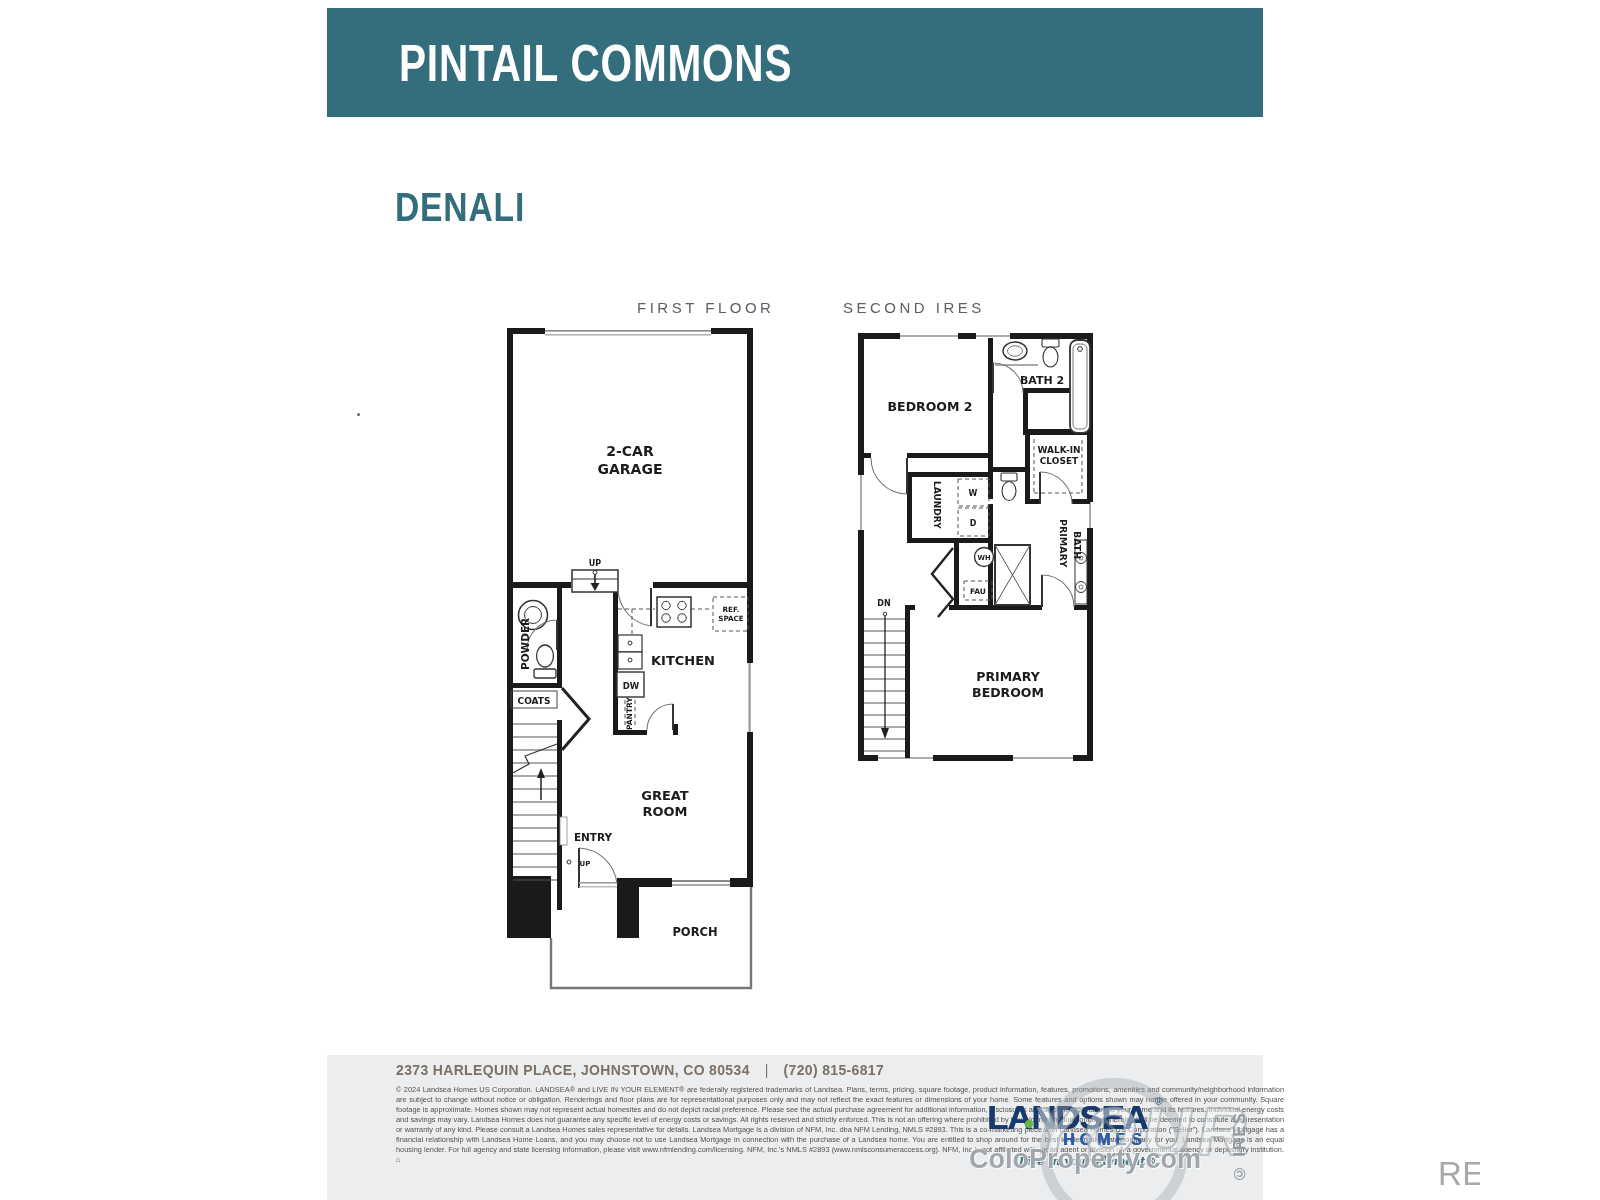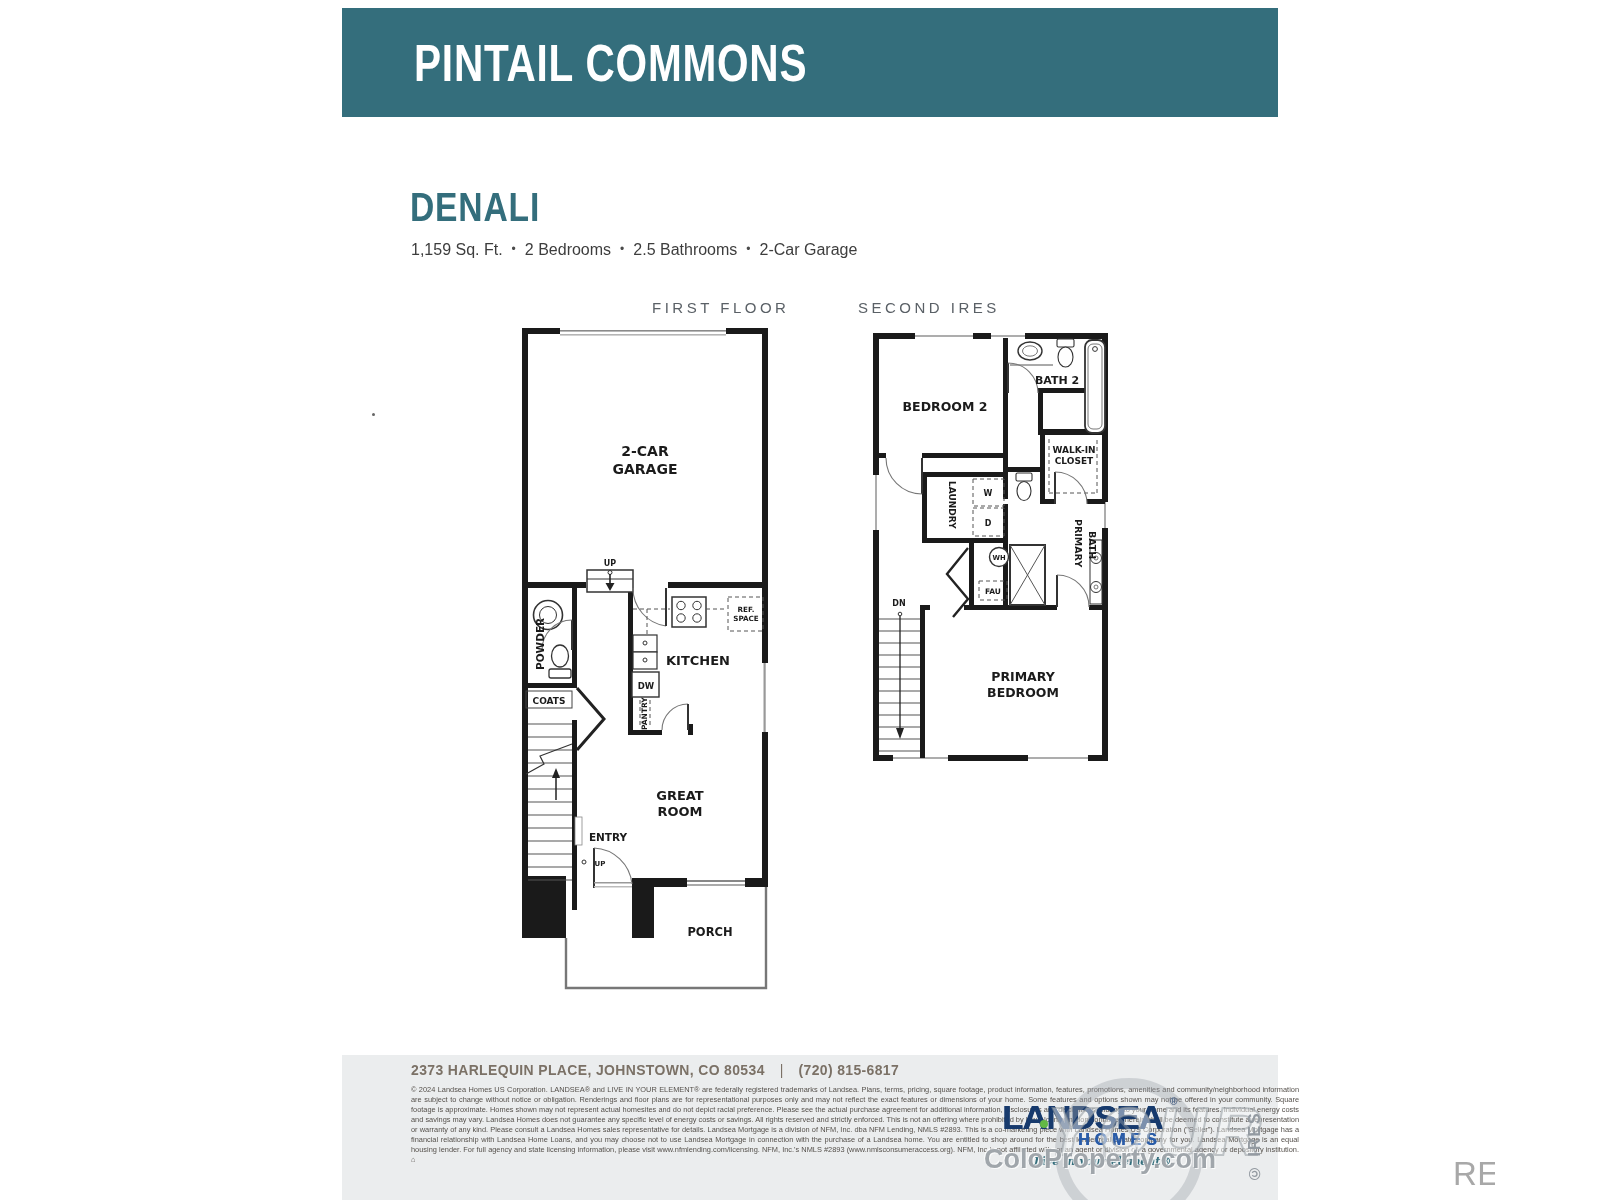--- a/index.html
+++ b/index.html
@@ -1,21 +1,21 @@
 <!DOCTYPE html>
 <html style="--teal: #346e7c; --wall: #1a1a1a; --footer-bg: #ebedee; --address: #7b7166; --navy: #173a6d; --green: #63b945; --label-gray: #5a6066; --disc: #55504b;"><head>
 <meta charset="utf-8">
 <style>
   :root{
     --teal:#346e7c; --wall:#1a1a1a; --footer-bg:#ebedee; --address:#7b7166;
     --navy:#173a6d; --green:#63b945; --label-gray:#5a6066; --disc:#55504b;
   }
   *{margin:0;padding:0;box-sizing:border-box;}
   body{background:#fff;font-family:"Liberation Sans",sans-serif;}
-  .sheet{position:relative;width:1480px;height:1200px;background:#fff;overflow:hidden;margin-left:15px;}
+  .sheet{position:relative;width:1480px;height:1200px;background:#fff;overflow:hidden;}
   .band{position:absolute;left:327px;top:8px;width:936px;height:109px;background:var(--teal);display:flex;align-items:center;}
   .band-title{margin-left:72px;color:#fff;font-weight:700;font-size:52px;letter-spacing:1px;transform:scaleX(.78);transform-origin:0 50%;white-space:nowrap;}
   .denali{position:absolute;left:395px;top:184px;color:var(--teal);font-weight:700;font-size:41px;letter-spacing:1px;transform:scaleX(.82);transform-origin:0 0;white-space:nowrap;}
   .specs{position:absolute;left:396px;top:241px;font-size:16px;color:#3d3d3d;white-space:nowrap;}
   .specs .sep{display:inline-block;margin:0 9px;font-size:12px;color:#4a4a4a;vertical-align:2px;}
   .floor-title{position:absolute;font-size:15px;font-weight:400;letter-spacing:3.5px;color:var(--label-gray);white-space:nowrap;}
   .ft-first{left:637px;top:299px;}
   .ft-second{left:843px;top:299px;}
   .plan-svg{position:absolute;}
   .fp1{left:505px;top:320px;}
@@ -49,23 +49,20 @@
 <body>
 
 <div class="sheet">
 
   <div class="band">
     <div class="band-title">PINTAIL COMMONS</div>
   </div>
 
   <div class="denali">DENALI</div>
 
-  <div class="specs">
-    <span>1,159 Sq. Ft.</span><span class="sep">•</span><span>2 Bedrooms</span><span class="sep">•</span><span>2.5 Bathrooms</span><span class="sep">•</span><span>2-Car Garage</span>
-  </div>
 
   <div class="floor-title ft-first">FIRST FLOOR</div>
   <div class="floor-title ft-second">SECOND IRES</div>
 
   <div class="stray-dot"></div>
 
   <svg class="plan-svg fp1" width="250" height="672" viewBox="0 0 250 672">
     <g>
       <rect class="wall" x="2" y="8" width="38" height="6"></rect>
       <rect class="wall" x="206" y="8" width="42" height="6"></rect>

